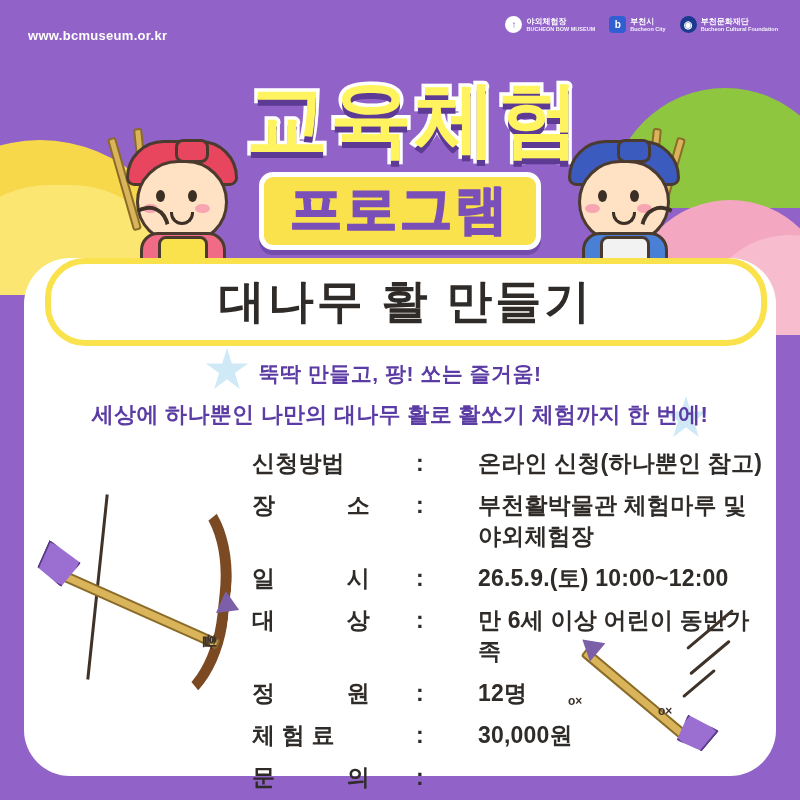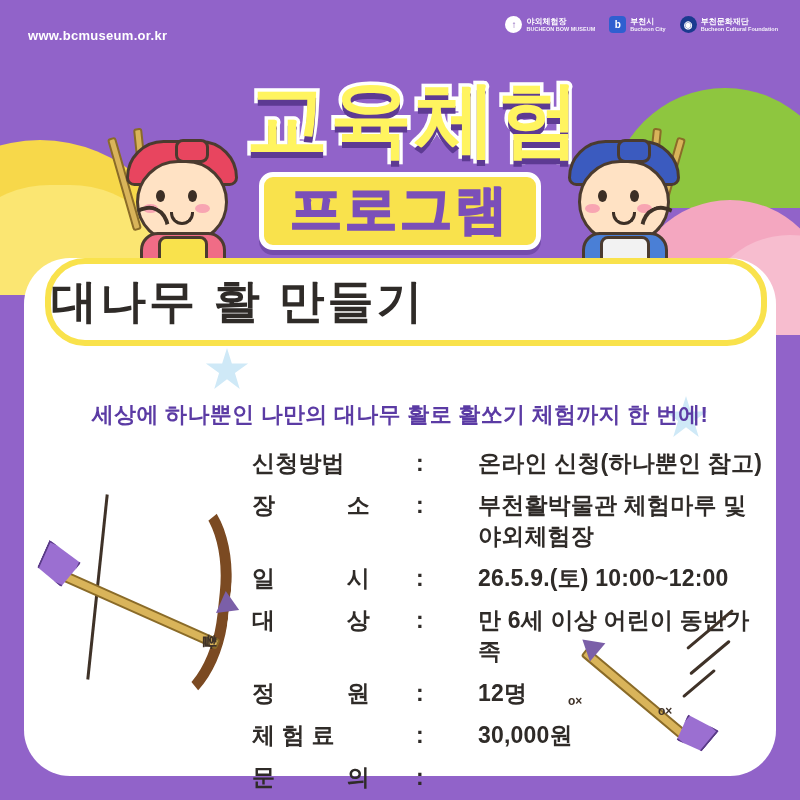--- a/index.html
+++ b/index.html
@@ -290,21 +290,21 @@
     position: absolute;
     left: 45px;
     top: 258px;
     width: 710px;
     height: 76px;
     background: #ffffff;
     border: 6px solid #f9e24c;
     border-radius: 40px;
     display: flex;
     align-items: center;
-    justify-content: flex-start;
+    justify-content: center;
   }
   .program-title {
     font-size: 46px;
     font-weight: bold;
     color: #2f2b28;
     letter-spacing: 3px;
   }
 
   
   .tagline1 {
@@ -578,20 +578,21 @@
     <div class="sash"></div>
     <div class="bowdark"></div>
   </div>
 
   <div class="program-box">
     <div class="program-title">대나무 활 만들기</div>
   </div>
 
   <div class="sparkle s1"></div>
   <div class="sparkle s2"></div>
+  <div class="tagline1">뚝딱 만들고, 팡! 쏘는 즐거움!</div>
   <div class="tagline2">세상에 하나뿐인 나만의 대나무 활로 활쏘기 체험까지 한 번에!</div>
 
   <div class="info">
     <div class="info-row">
       <div class="info-label">
         <span>신청방법</span>
         <span></span>
       </div>
       <div class="info-colon">:</div>
       <div class="info-value">온라인 신청(하나뿐인 참고)</div>

